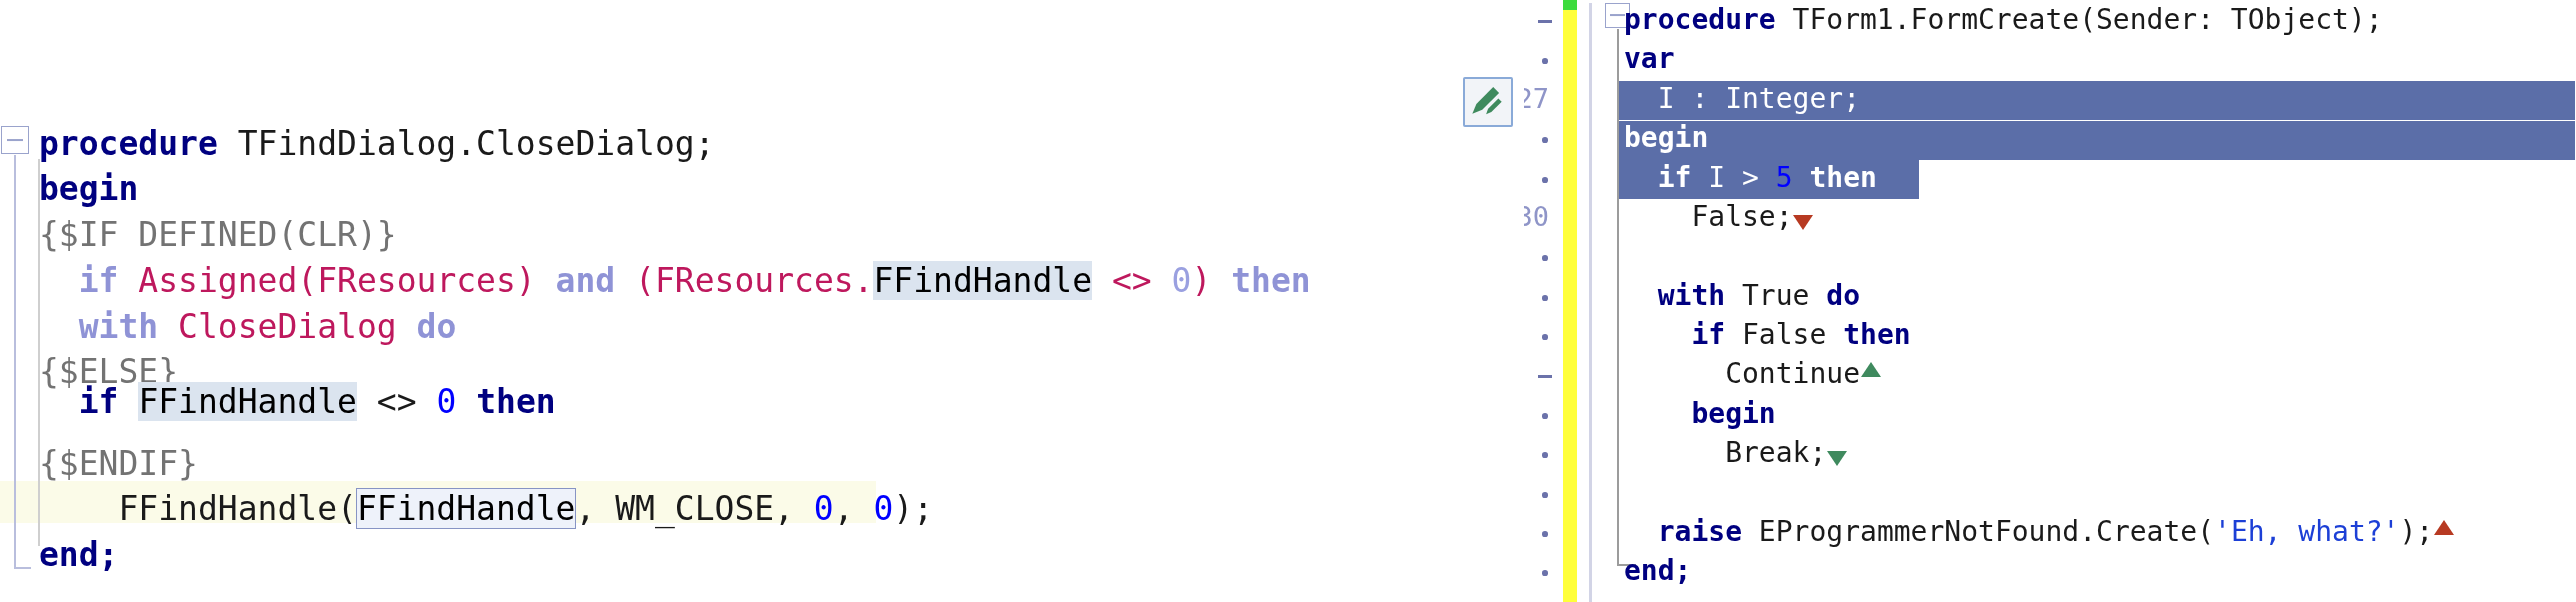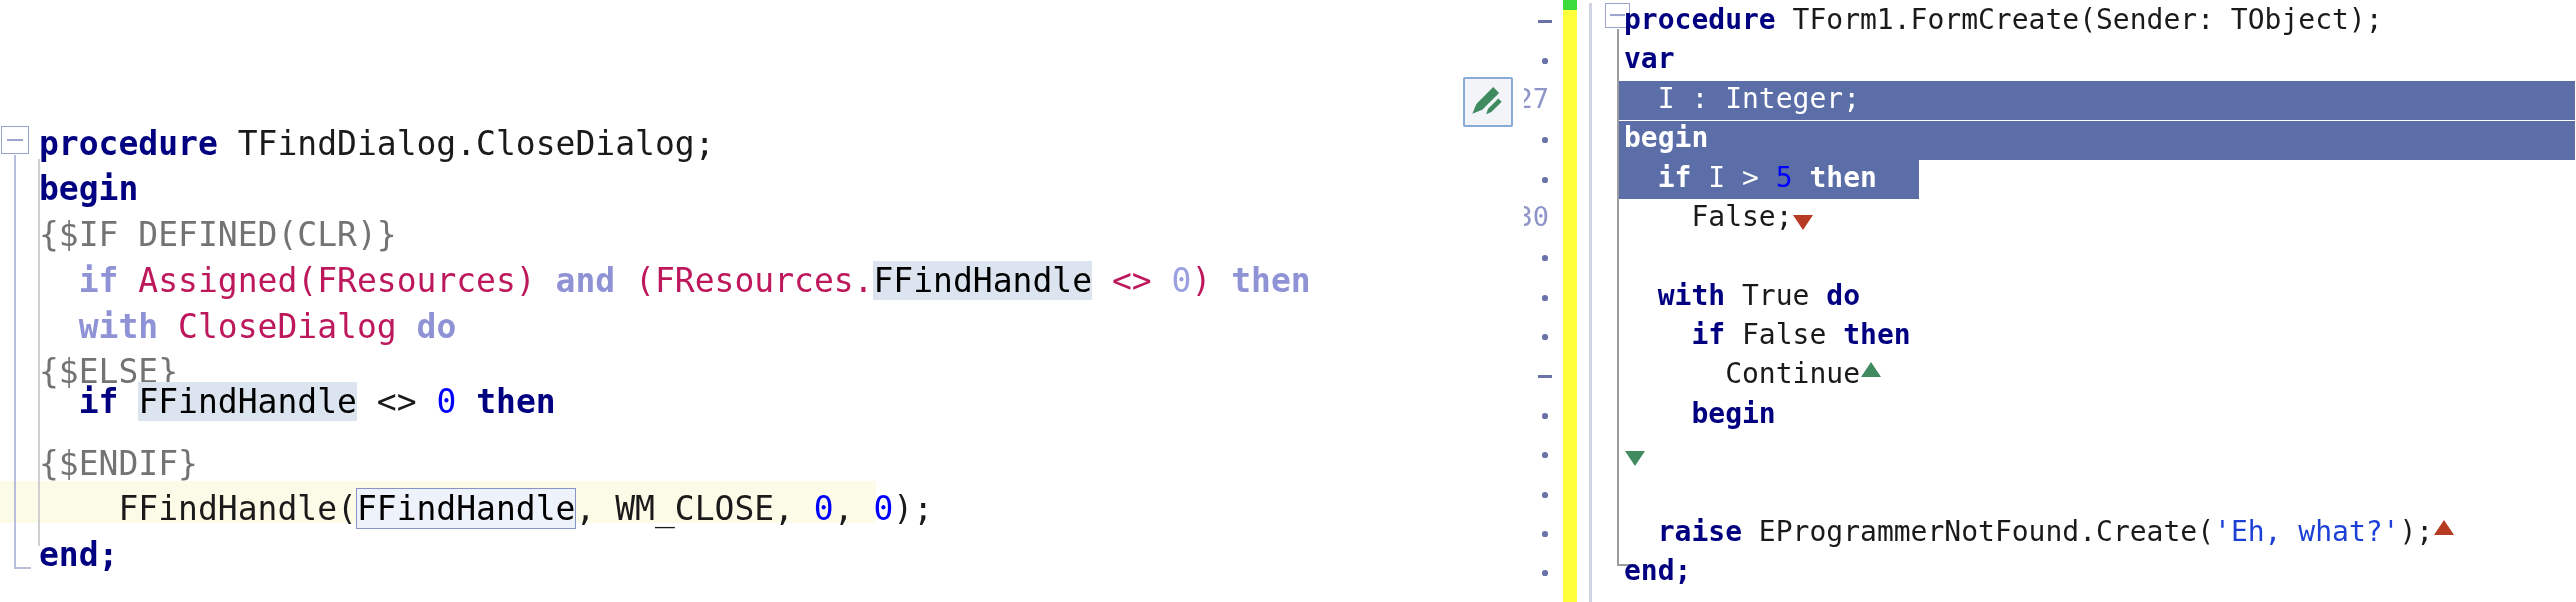--- a/index.html
+++ b/index.html
@@ -176,21 +176,21 @@
         <div class="code-line" style="left: 100px; top: 39px;"><span class="kw">var</span></div>
         <div class="code-line sel-text" style="left: 100px; top: 79px;"><span class="id">  I : Integer;</span></div>
         <div class="code-line sel-text" style="left: 100px; top: 118px;"><span class="kw">begin</span></div>
         <div class="code-line sel-text" style="left: 100px; top: 158px;"><span class="id">  </span><span class="kw">if</span><span class="id"> I &gt; </span><span class="num">5</span><span class="id"> </span><span class="kw">then</span></div>
         <div class="code-line" style="left: 100px; top: 197px;"><span class="id">    False;</span><span class="arrow-wrap"><span class="arrow arrow-dn-red" style="position: absolute; left: 0.6px; top: 10.2px;"></span><i class="stem-red" style="top: 0px; height: 11.4px;"></i></span></div>
         <div class="code-line" style="left: 100px; top: 236px;"><span class="id"></span></div>
         <div class="code-line" style="left: 100px; top: 276px;"><span class="id">  </span><span class="kw">with</span><span class="id"> True </span><span class="kw">do</span></div>
         <div class="code-line" style="left: 100px; top: 315px;"><span class="id">    </span><span class="kw">if</span><span class="id"> False </span><span class="kw">then</span></div>
         <div class="code-line" style="left: 100px; top: 354px;"><span class="id">      Continue</span><span class="arrow-wrap"><span class="arrow arrow-up-green" style="position: absolute; left: 0.6px; top: 0px;"></span><i class="stem-green" style="top: 14px; height: 11.4px;"></i></span></div>
         <div class="code-line" style="left: 100px; top: 394px;"><span class="id">    </span><span class="kw">begin</span></div>
-        <div class="code-line" style="left: 100px; top: 433px;"><span class="arrow-wrap"><span class="arrow arrow-dn-green" style="position: absolute; left: 0.6px; top: 10.2px;"></span><i class="stem-green" style="top: 0px; height: 11.4px;"></i></span></div>
+        <div class="code-line" style="left: 100px; top: 433px;"><span class="id">      Break;</span><span class="arrow-wrap"><span class="arrow arrow-dn-green" style="position: absolute; left: 0.6px; top: 10.2px;"></span><i class="stem-green" style="top: 0px; height: 11.4px;"></i></span></div>
         <div class="code-line" style="left: 100px; top: 473px;"><span class="id"></span></div>
         <div class="code-line" style="left: 100px; top: 512px;"><span class="id">  </span><span class="kw">raise</span><span class="id"> EProgrammerNotFound.Create(</span><span class="str">'Eh, what?'</span><span class="id">);</span><span class="arrow-wrap"><span class="arrow arrow-up-red" style="position: absolute; left: 0.6px; top: 0px;"></span><i class="stem-red" style="top: 14px; height: 11.4px;"></i></span></div>
         <div class="code-line" style="left: 100px; top: 551px;"><span class="kw">end;</span></div>
       </div>
   </div>
 
 </div>
 
 
 </body></html>

